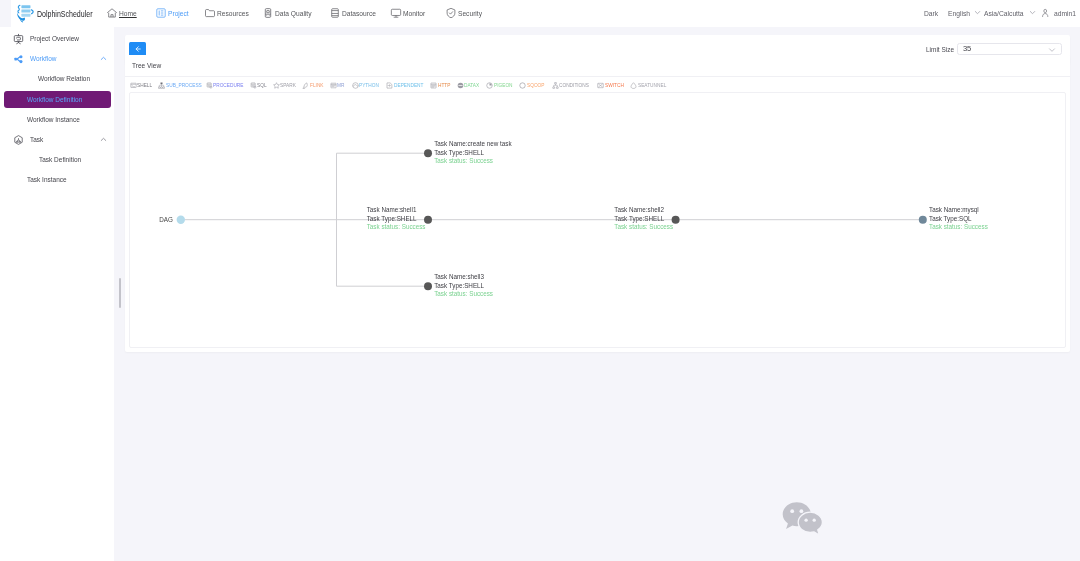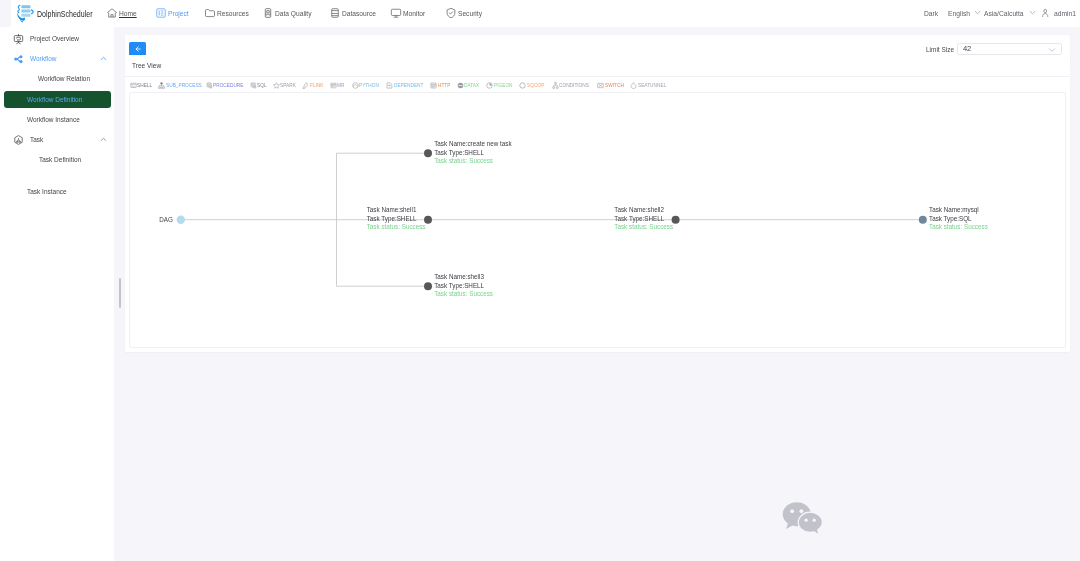--- a/index.html
+++ b/index.html
@@ -41,21 +41,21 @@
 .side-item {
   position:relative; height:17px; display:flex; align-items:center; cursor:pointer;
   border-radius:3px;
 }
 .side-item .s-icon { width:11px; height:11px; margin-left:9px; display:flex; align-items:center; justify-content:center; color:#52525a;}
 .side-item .s-label { font-size:7.8px; white-space:nowrap; color:#44444b; margin-left:6px; display:inline-block; transform:scaleX(0.83); transform-origin:left center; }
 .side-item.lvl1 .s-label { margin-left:23px; }
 .side-item.active-parent .s-label { color:#4b9bf7; }
 .side-item.active-parent .s-icon { color:#4b9bf7; }
 .side-item.active-parent .chev { color:#58a0f8; }
-.side-item.active { background:#14532d; }
+.side-item.active { background:#701a75; }
 .side-item.active .s-label { color:#5aa6f8; }
 .side-item .chev { position:absolute; right:3.5px; top:3.5px; color:#8a8a93; }
 
 
 #main { position:absolute; left:114px; top:27px; width:966px; height:534px; background:#f5f5fa; }
 #sb-track { position:absolute; left:0px; top:0px; width:9px; height:535px; }
 #sb-thumb { position:absolute; left:4.8px; top:251px; width:1.8px; height:30.4px; background:#c3c3ca; border-radius:1px; }
 
 .card { position:absolute; background:#fff; border-radius:2px; box-shadow:0 1px 2px rgba(0,0,0,0.035); }
 #card-toolbar { left:11px; top:8px; width:945.2px; height:29px; }
@@ -259,41 +259,41 @@
       <span class="s-label">Task</span>
       <span class="chev">
         <svg width="9" height="9" viewBox="0 0 12 12">
           <path d="M3.0 7.3 L6 4.4 L9.0 7.3" stroke="currentColor" stroke-width="1.15" fill="none" stroke-linecap="round" stroke-linejoin="round"></path>
         </svg>
       </span>
     </div>
     <div class="side-item lvl1" style="position: absolute; left: 16px; width: 107px; top: 124.2px;">
       <span class="s-label">Task Definition</span>
     </div>
-    <div class="side-item lvl1" style="position: absolute; left: 4px; width: 107px; top: 144.4px; margin-top: 12px;">
+    <div class="side-item lvl1" style="position: absolute; left: 4px; width: 107px; top: 144.4px;">
       <span class="s-label">Task Instance</span>
     </div>
   </div>
 
 <div id="main">
   <div id="sb-track">
     <div id="sb-thumb"></div>
   </div>
 
   <div class="card" id="card-toolbar">
     <div id="back-btn">
       <svg width="8" height="8" viewBox="0 0 14 14" style="margin-left:1px">
         <path d="M7.6 3.0 L3.6 7 L7.6 11.0" stroke="#fff" stroke-width="1.35" fill="none" stroke-linecap="round" stroke-linejoin="round"></path>
         <path d="M3.8 7 L11.0 7" stroke="#fff" stroke-width="1.35" stroke-linecap="round"></path>
       </svg>
     </div>
     <div id="limit-wrap">
       <span id="limit-label">Limit Size</span>
       <div id="limit-select">
-        <span id="limit-value">42</span>
+        <span id="limit-value">35</span>
         <span id="limit-caret">
           <svg width="10" height="10" viewBox="0 0 12 12">
               <path d="M3 4.6 L6 7.6 L9 4.6" stroke="currentColor" stroke-width="1.1" fill="none" stroke-linecap="round" stroke-linejoin="round"></path>
             </svg>
         </span>
       </div>
     </div>
   </div>
 
   <div class="card" id="card-tree">

